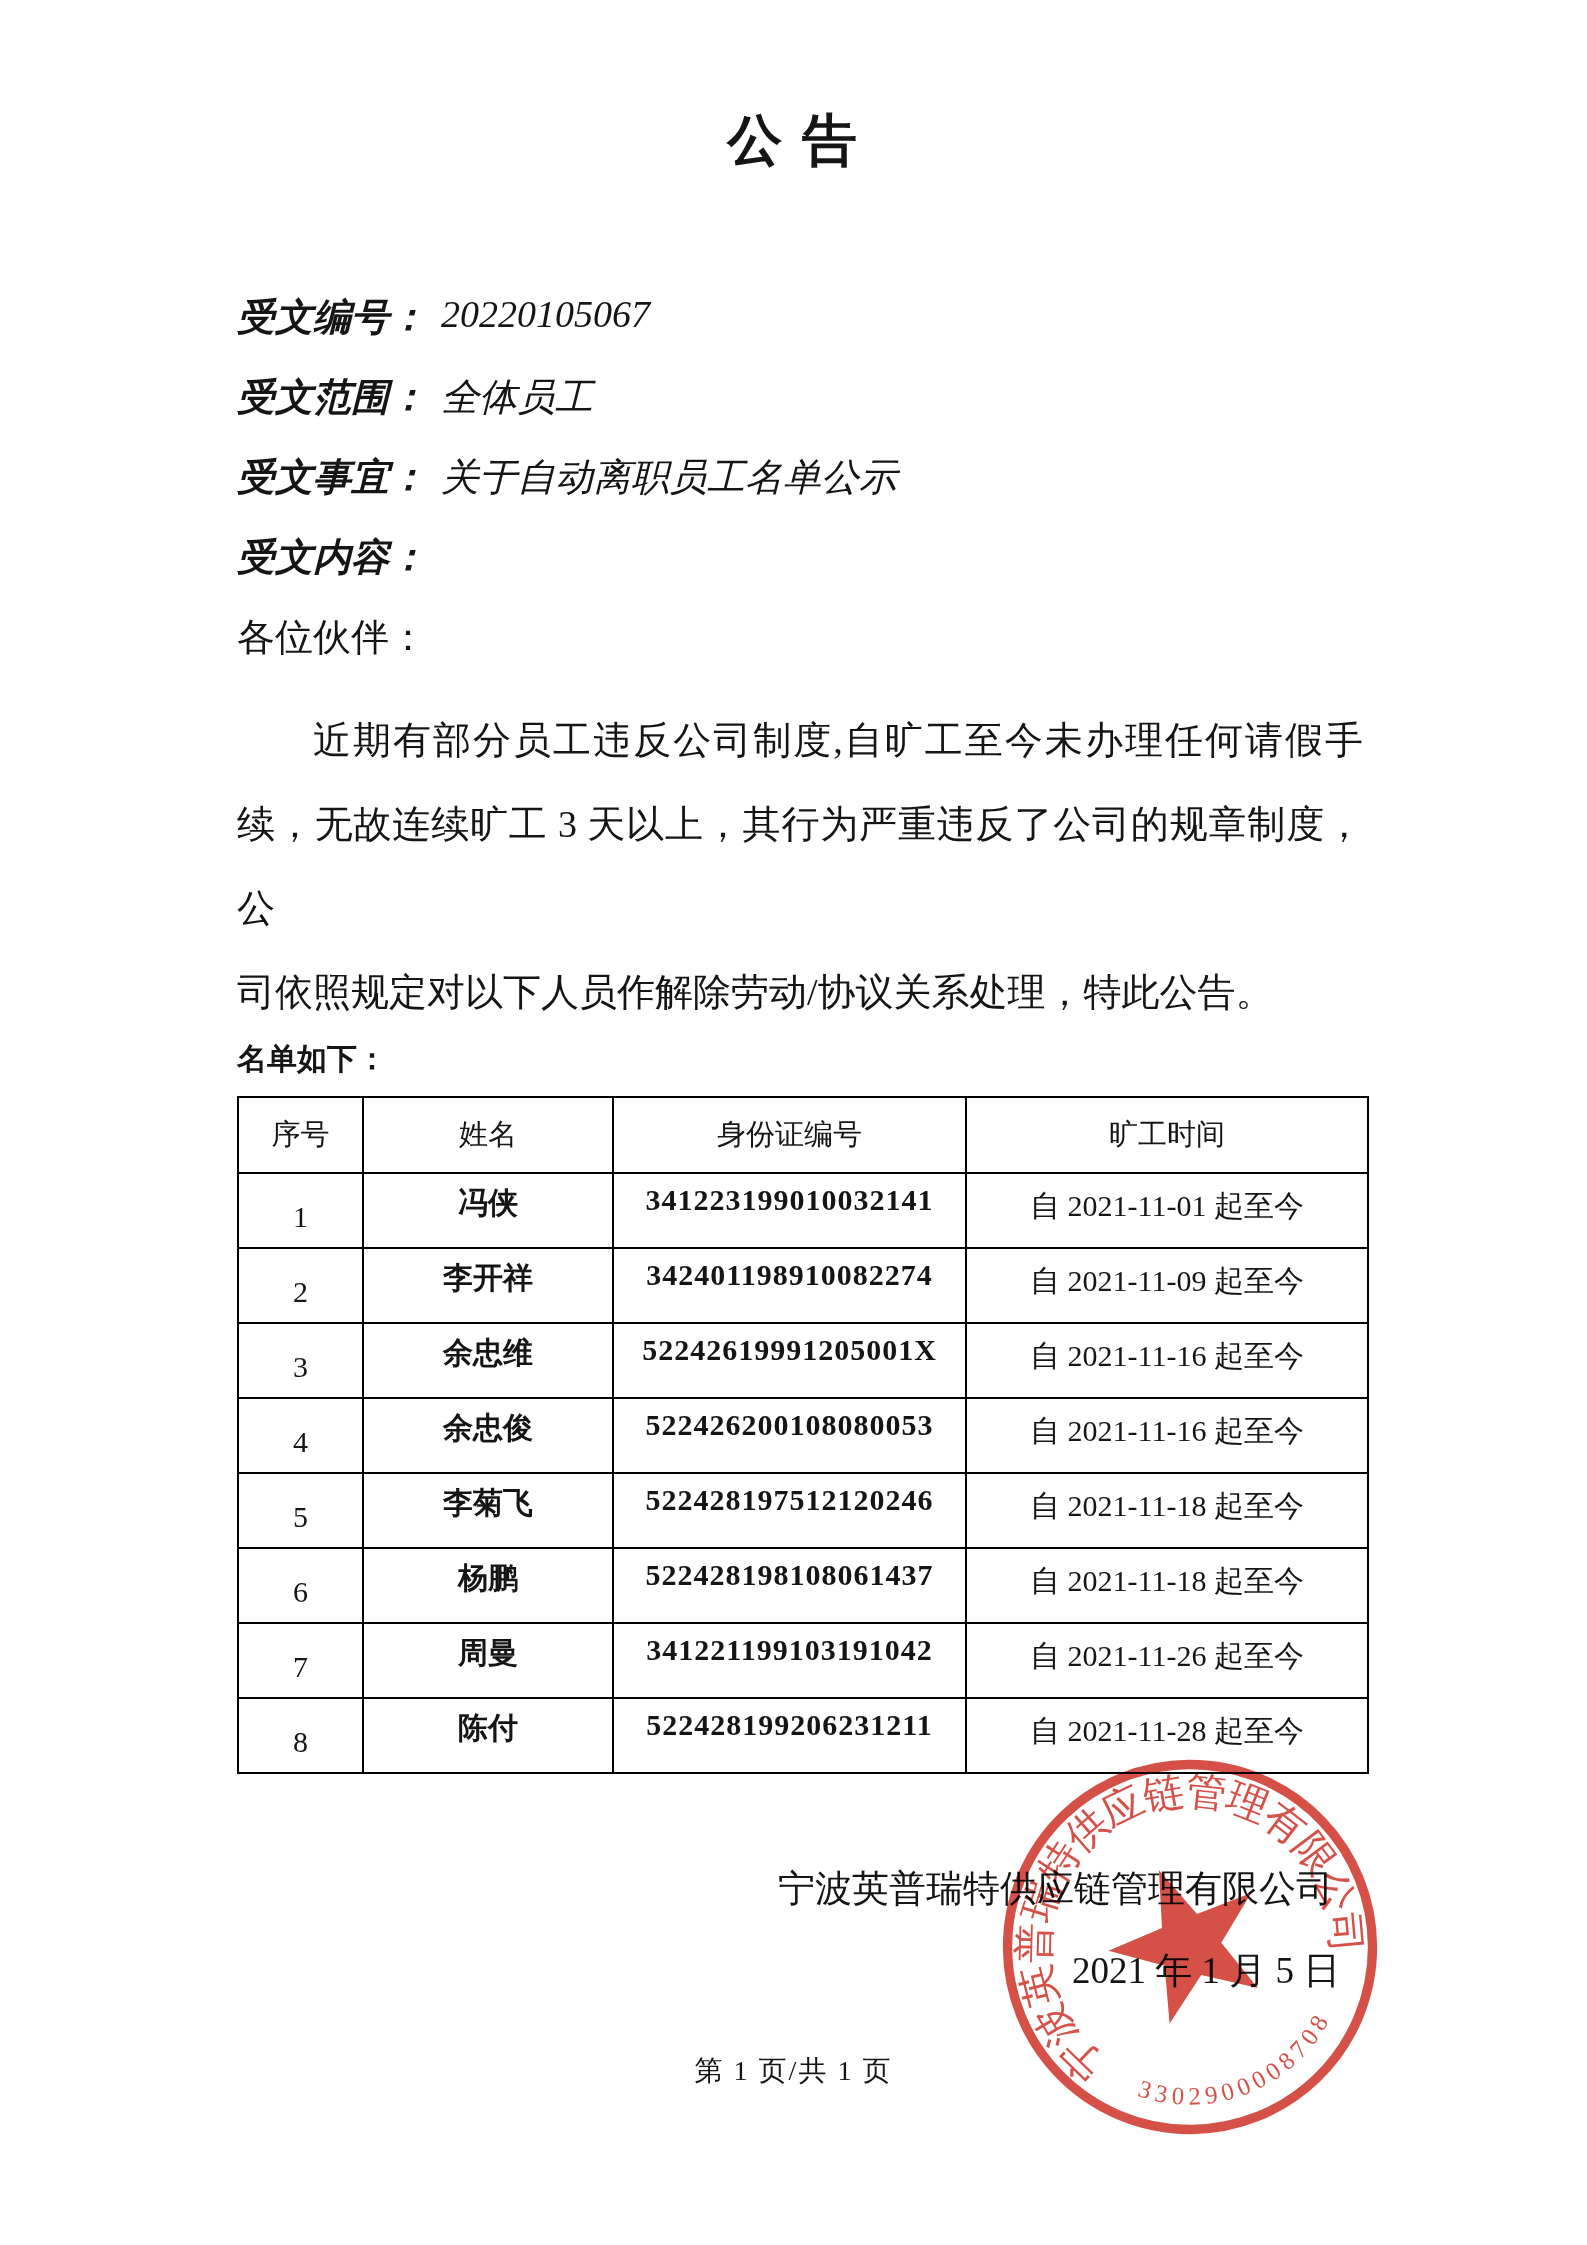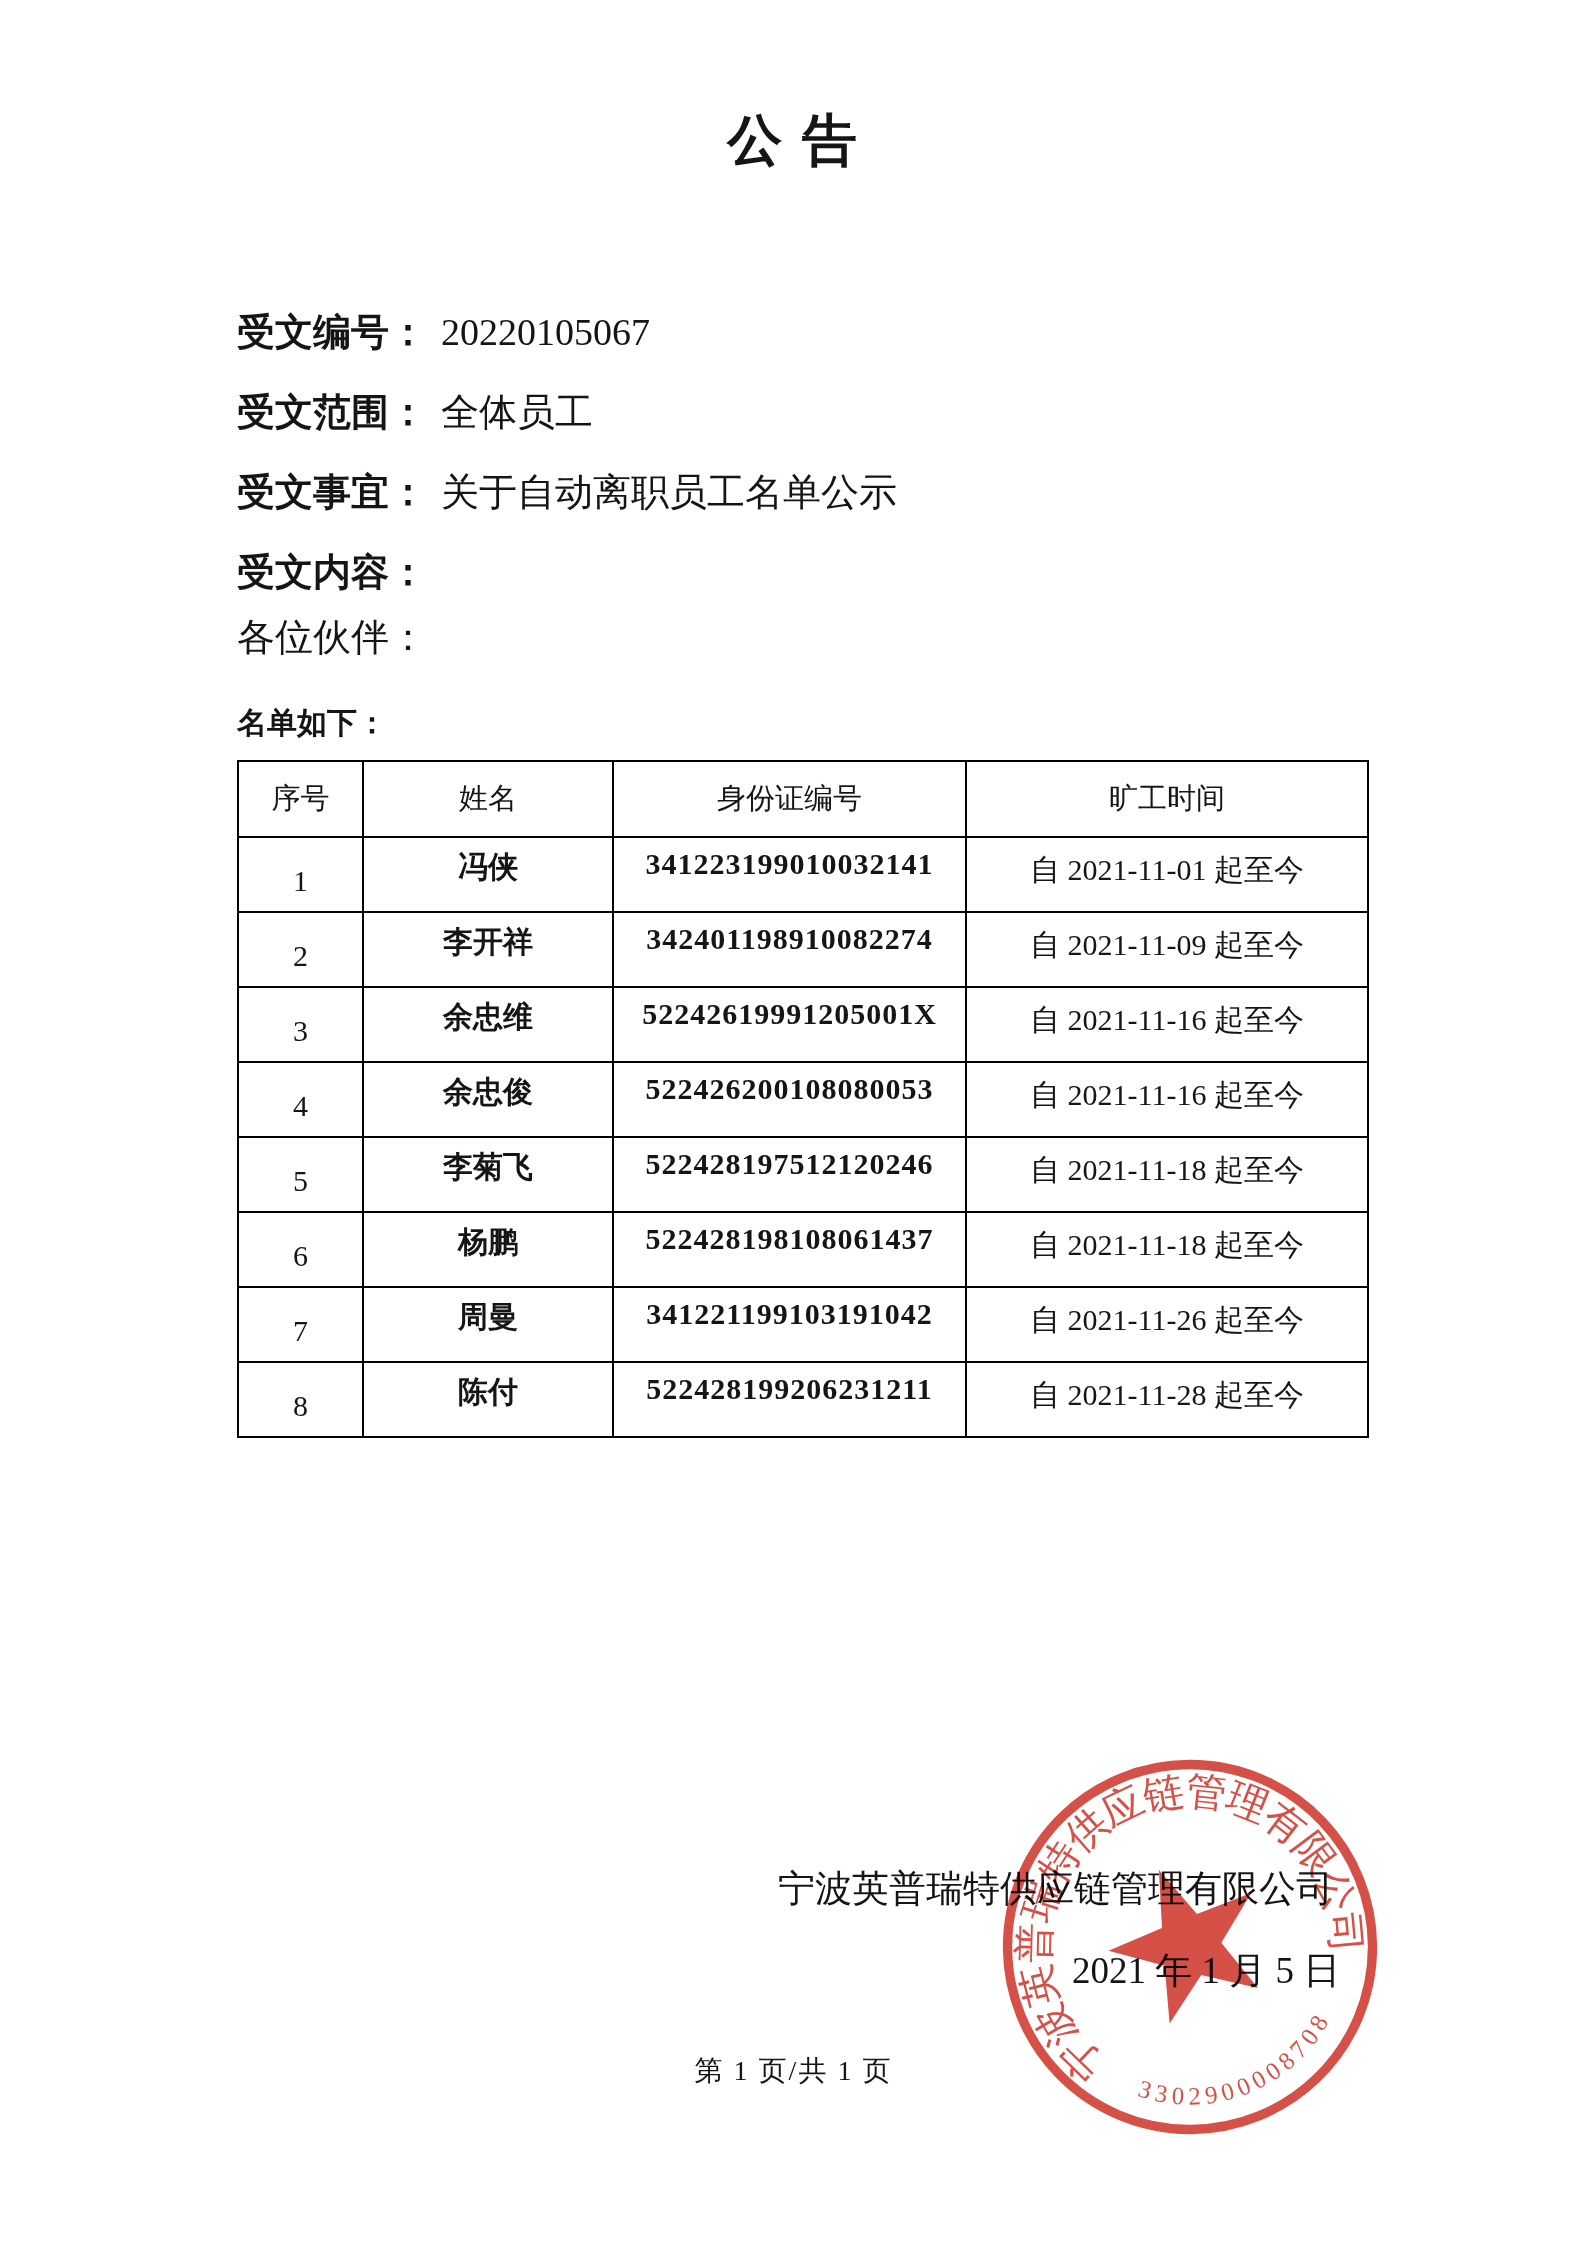--- a/index.html
+++ b/index.html
@@ -12,21 +12,21 @@
     overflow:hidden;
   }
   .doc-title {
     padding-top:104px;
     text-align:center;
     font-size:55px;
     font-weight:bold;
     letter-spacing:3px;
   }
   .fields { margin:114px 0 0 237px; }
-  .field-row { height:80px; font-size:38px; display:flex; align-items:center; }
+  .field-row { height:80px; font-size:38px; display:flex; align-items:flex-start;font-style:italic; }
   .field-label { font-weight:bold; }
   .field-value { margin-left:14px; }
   .field-row.num .field-value { }
   .salutation {
     margin-left:237px; height:86px; font-size:38px;
     display:flex; align-items:flex-start;
   }
   .body-text { margin-left:237px; width:1126px; font-size:38px; }
   .body-line { line-height:84px; text-align:justify; text-align-last:justify; }
   .body-line.first { text-indent:76px; }
@@ -85,20 +85,25 @@
       <span class="field-value">关于自动离职员工名单公示</span>
     </div>
     <div class="field-row">
       <span class="field-label">受文内容：</span>
       <span class="field-value"></span>
     </div>
   </div>
 
   <div class="salutation">各位伙伴：</div>
 
+  <div class="body-text">
+    <div class="body-line first">近期有部分员工违反公司制度,自旷工至今未办理任何请假手</div>
+    <div class="body-line">续，无故连续旷工 3 天以上，其行为严重违反了公司的规章制度，公</div>
+    <div class="body-line last">司依照规定对以下人员作解除劳动/协议关系处理，特此公告。</div>
+  </div>
 
   <div class="list-intro">名单如下：</div>
 
   <table class="roster">
     <colgroup>
       <col style="width:125px">
         <col style="width:250px">
         <col style="width:353px">
         <col style="width:402px">
     </colgroup>

